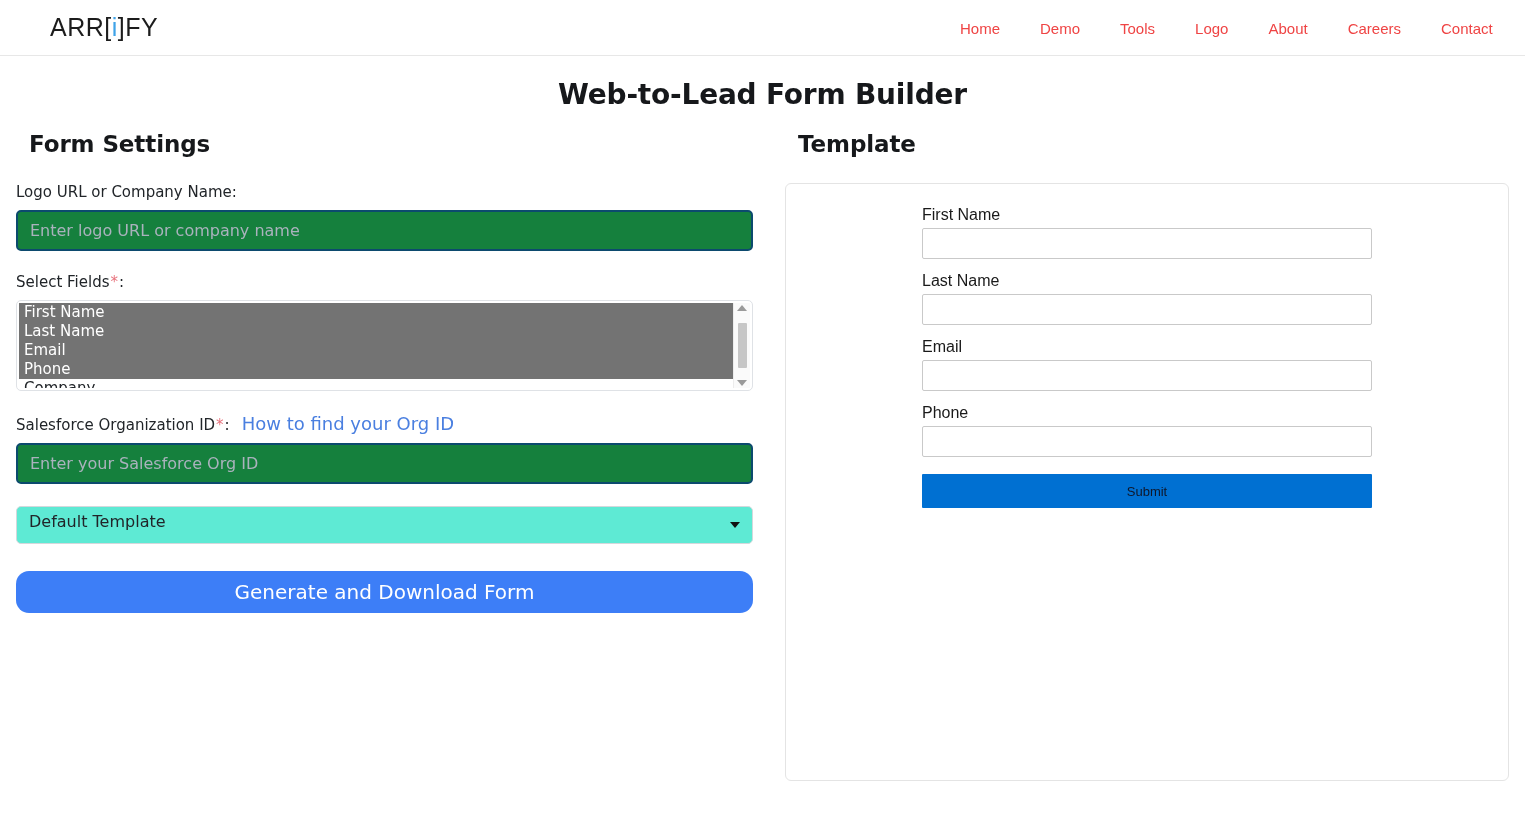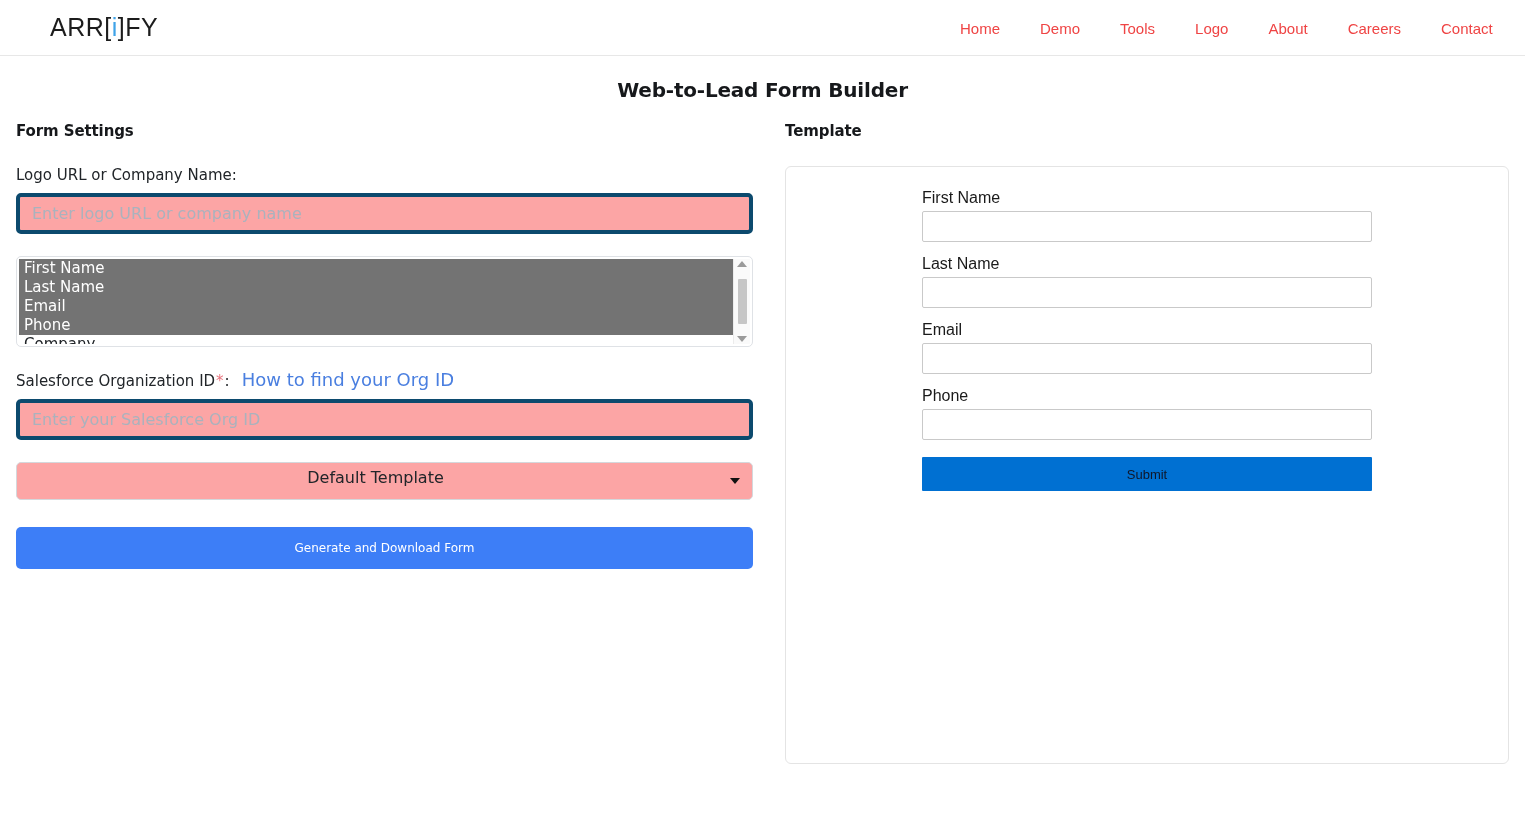--- a/index.html
+++ b/index.html
@@ -51,21 +51,21 @@
     font-size: 15px;
     color: #ef4444;
     text-decoration: none;
     padding: 0 20px;
     white-space: nowrap;
   }
 
   
   .page-title {
     text-align: center;
-    font-size: 20px;
+    font-size: 28px;
     font-weight: bold;
     color: #16181b;
     margin: 22px 0 0 0;
     font-family: "DejaVu Sans", sans-serif;
     letter-spacing: -0.2px;
   }
 
   
   .columns {
     display: flex;
@@ -76,24 +76,24 @@
   .col-left {
     width: 769px;
     padding: 0 16px 0 16px;
   }
   .col-right {
     width: 756px;
     padding: 0 16px 0 16px;
   }
 
   .section-title {
-    font-size: 15px;
+    font-size: 23px;
     font-weight: bold;
     color: #16181b;
-    margin: 0 0 26px 0;
+    margin: 0 0 26px 13px;
     letter-spacing: -0.1px;
   }
 
   .field-label {
     font-size: 15px;
     color: #212529;
     margin-bottom: 9px;
     display: block;
   }
   .req { color: #e8737d; padding: 0 1px; }
@@ -101,27 +101,27 @@
   .helper-link {
     color: #4a7fe0;
     font-size: 18px;
     text-decoration: none;
     margin-left: 12px;
   }
 
   .text-input {
     width: 100%;
     height: 41px;
-    border: 4px solid #0c4a6e;
+    border: 2px solid #0c4a6e;
     border-radius: 5px;
     padding: 0 12px;
     font-family: "DejaVu Sans", sans-serif;
     font-size: 16px;
     color: #212529;
-    background: #fca5a5;
+    background: #15803d;
     outline: none;
   }
   .text-input::placeholder { color: #aab2bd; }
 
   .field-group { margin-bottom: 22px; }
 
   
   .listbox {
     position: relative;
     width: 100%;
@@ -176,50 +176,49 @@
     margin: 2px 0;
   }
 
   
   .select-wrap { position: relative; width: 100%; }
   .select-box {
     width: 100%;
     height: 38px;
     border: 1px solid #d4d8dc;
     border-radius: 5px;
-    background: #fca5a5;
+    background: #5eead4;
     padding: 0 30px 8px 12px;
     font-size: 16px;
     color: #212529;
     display: flex;
     align-items: center;
     font-family: "DejaVu Sans", sans-serif;
-    justify-content: center;
   }
   .select-chevron {
     position: absolute;
     right: 13px;
     top: 50%;
     margin-top: -3px;
     width: 0; height: 0;
     border-left: 5px solid transparent;
     border-right: 5px solid transparent;
     border-top: 6px solid #111111;
     pointer-events: none;
   }
 
   
   .btn-primary {
     width: 100%;
     height: 42px;
     background: #3d7ef7;
     border: none;
-    border-radius: 5px;
+    border-radius: 13px;
     color: #ffffff;
-    font-size: 12px;
+    font-size: 20px;
     font-family: "DejaVu Sans", sans-serif;
     cursor: pointer;
     margin-top: 5px;
   }
 
   
   .preview-panel {
     border: 1px solid #e4e4e4;
     border-radius: 6px;
     background: #ffffff;
@@ -287,20 +286,23 @@
 
   <div class="col-left">
     <h2 class="section-title">Form Settings</h2>
 
     <div class="field-group">
       <label class="field-label">Logo URL or Company Name:</label>
       <input class="text-input" type="text" placeholder="Enter logo URL or company name" style="">
     </div>
 
     <div class="field-group">
+      <label class="field-label">
+        <span>Select Fields</span><span class="req">*</span><span>:</span>
+      </label>
       <div class="listbox">
         <ul class="listbox-items">
           <li class="listbox-item selected">First Name</li>
           <li class="listbox-item selected">Last Name</li>
           <li class="listbox-item selected">Email</li>
           <li class="listbox-item selected">Phone</li>
           <li class="listbox-item">Company</li>
         </ul>
         <div class="scrollbar">
           <div class="sb-arrow up"></div>

